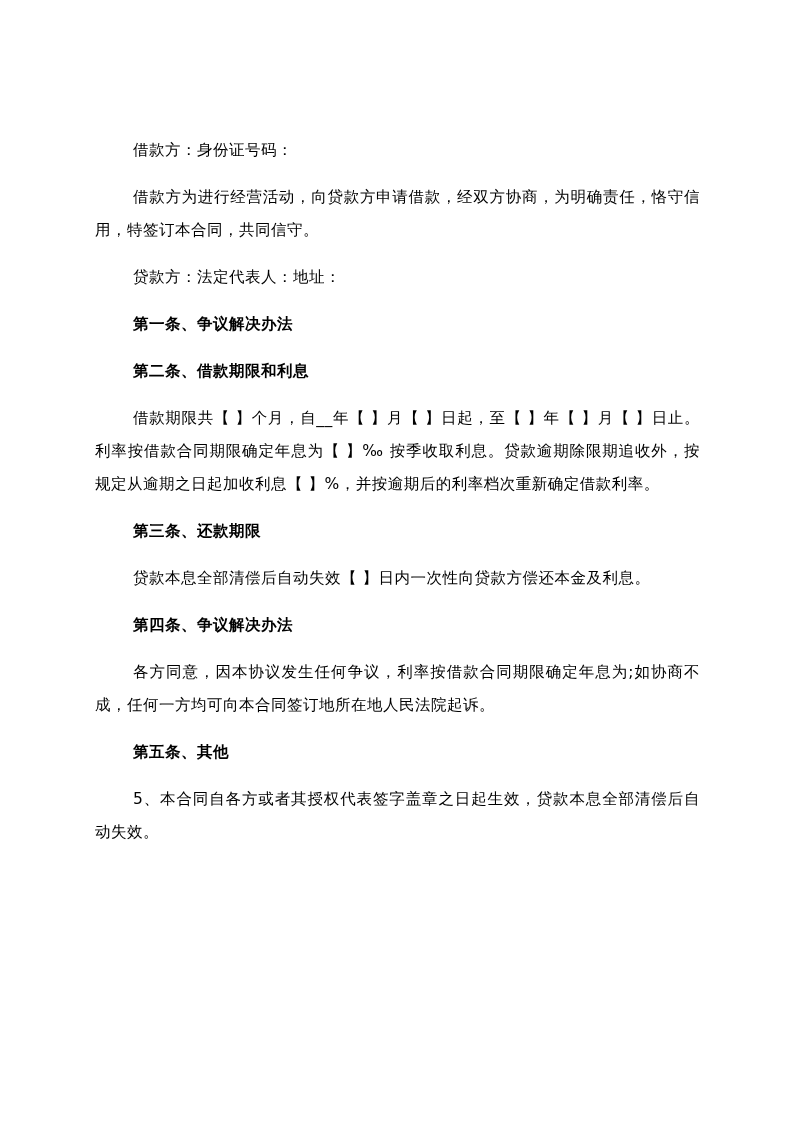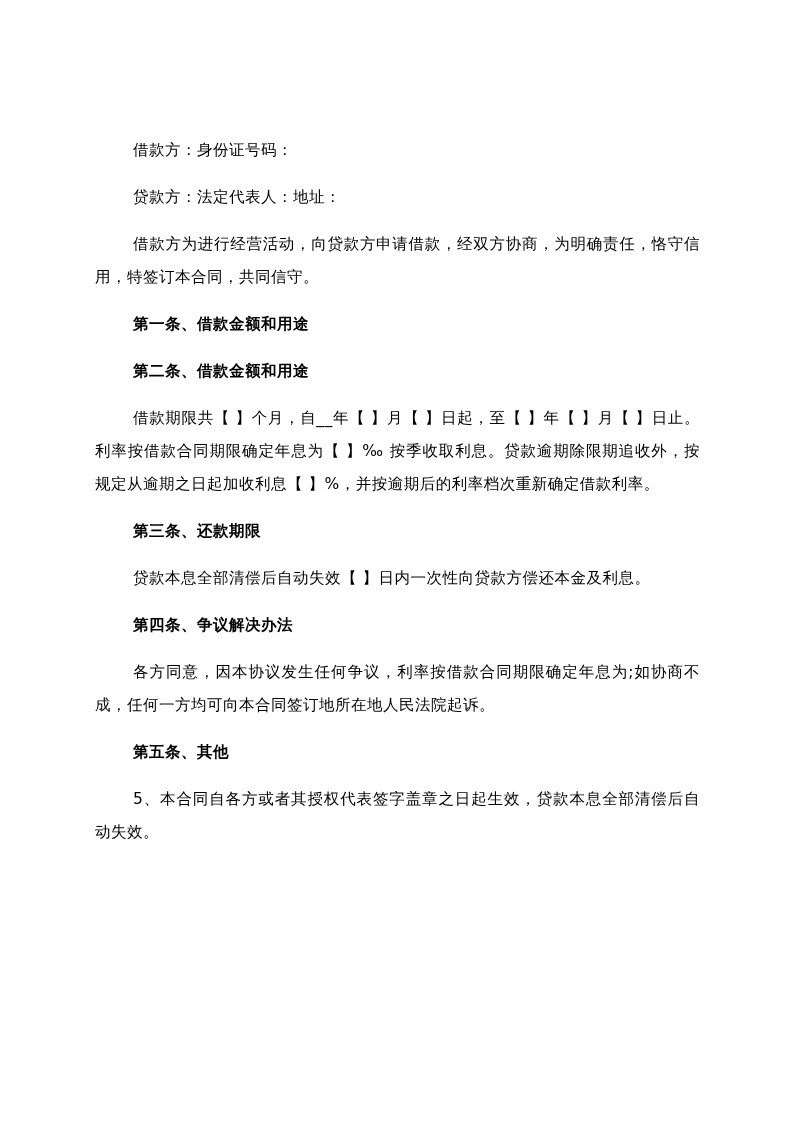--- a/index.html
+++ b/index.html
@@ -31,24 +31,24 @@
   .doc p.heading {
     font-weight: 700;
   }
 </style>
 </head>
 <body>
 
 <div class="page">
   <div class="doc">
     <p>借款方：身份证号码：</p>
+    <p>借款方为进行经营活动，向贷款方申请借款，经双方协商，为明确责任，恪守信用，特签订本合同，共同信守。</p>
     <p>贷款方：法定代表人：地址：</p>
-    <p>借款方为进行经营活动，向贷款方申请借款，经双方协商，为明确责任，恪守信用，特签订本合同，共同信守。</p>
-    <p class="heading">第一条、借款金额和用途</p>
-    <p class="heading">第二条、借款金额和用途</p>
+    <p class="heading">第一条、争议解决办法</p>
+    <p class="heading">第二条、借款期限和利息</p>
     <p>借款期限共【 】个月，自__年【 】月【 】日起，至【 】年【 】月【 】日止。利率按借款合同期限确定年息为【 】‰ 按季收取利息。贷款逾期除限期追收外，按规定从逾期之日起加收利息【 】%，并按逾期后的利率档次重新确定借款利率。</p>
     <p class="heading">第三条、还款期限</p>
     <p>贷款本息全部清偿后自动失效【 】日内一次性向贷款方偿还本金及利息。</p>
     <p class="heading">第四条、争议解决办法</p>
     <p>各方同意，因本协议发生任何争议，利率按借款合同期限确定年息为;如协商不成，任何一方均可向本合同签订地所在地人民法院起诉。</p>
     <p class="heading">第五条、其他</p>
     <p>5、本合同自各方或者其授权代表签字盖章之日起生效，贷款本息全部清偿后自动失效。</p>
   </div>
 </div>
 

